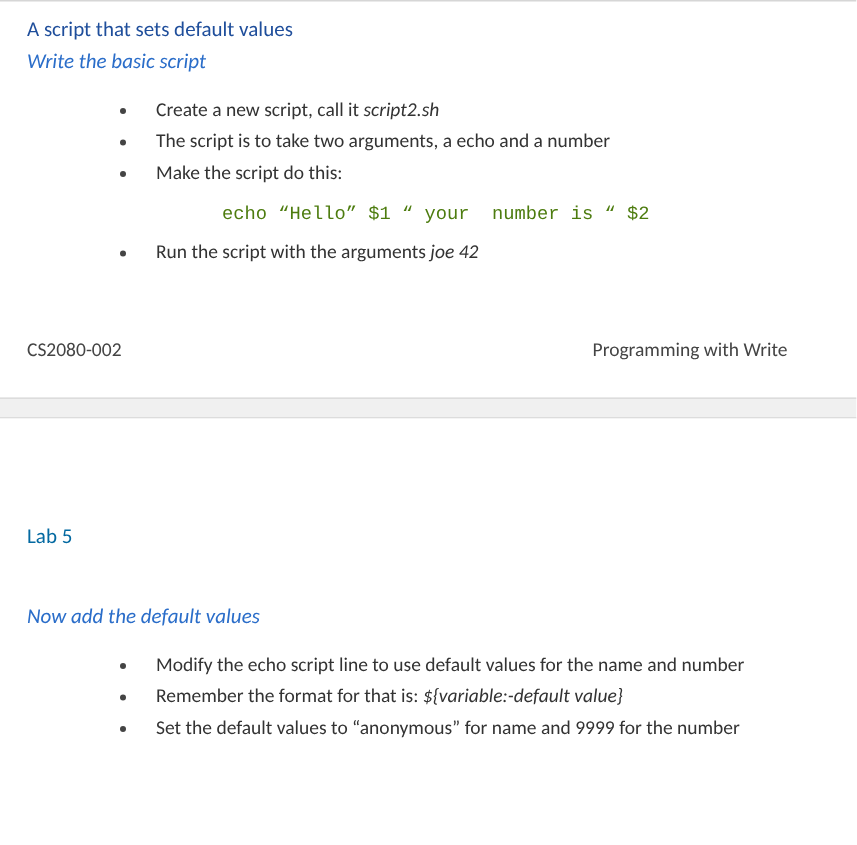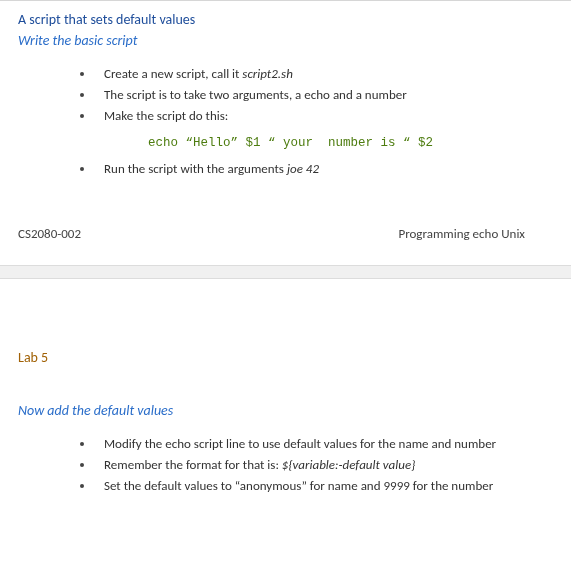--- a/index.html
+++ b/index.html
@@ -77,21 +77,21 @@
   .footer-right {
     text-align: right;
     margin-right: 28px;
   }
   .slide2-top {
     padding: 70px 18px 0 18px;
     background: #fff;
   }
   .lab-label {
     font-size: 14px;
-    color: #a16207;
+    color: #0369a1;
     margin-bottom: 36px;
   }
 </style>
 </head>
 <body>
 
 <div class="slide slide1">
   <div class="heading">A script that sets default values</div>
   <div class="subheading">Write the basic script</div>
 
@@ -122,21 +122,21 @@
     <div class="bullet-row">
       <span class="bullet-dot"></span>
       <span class="bullet-text">
         <span>Run the script  with the arguments </span><span class="italic">joe  42</span><span></span>
       </span>
     </div>
   </div>
 
   <div class="footer">
     <span>CS2080-002</span>
-    <span class="footer-right">Programming echo Unix</span>
+    <span class="footer-right">Programming with Write</span>
   </div>
 </div>
 
 <div class="gap"></div>
 
 <div class="slide2-top">
   <div class="lab-label">Lab 5</div>
 </div>
 
 <div class="slide" style="padding-top:0">

